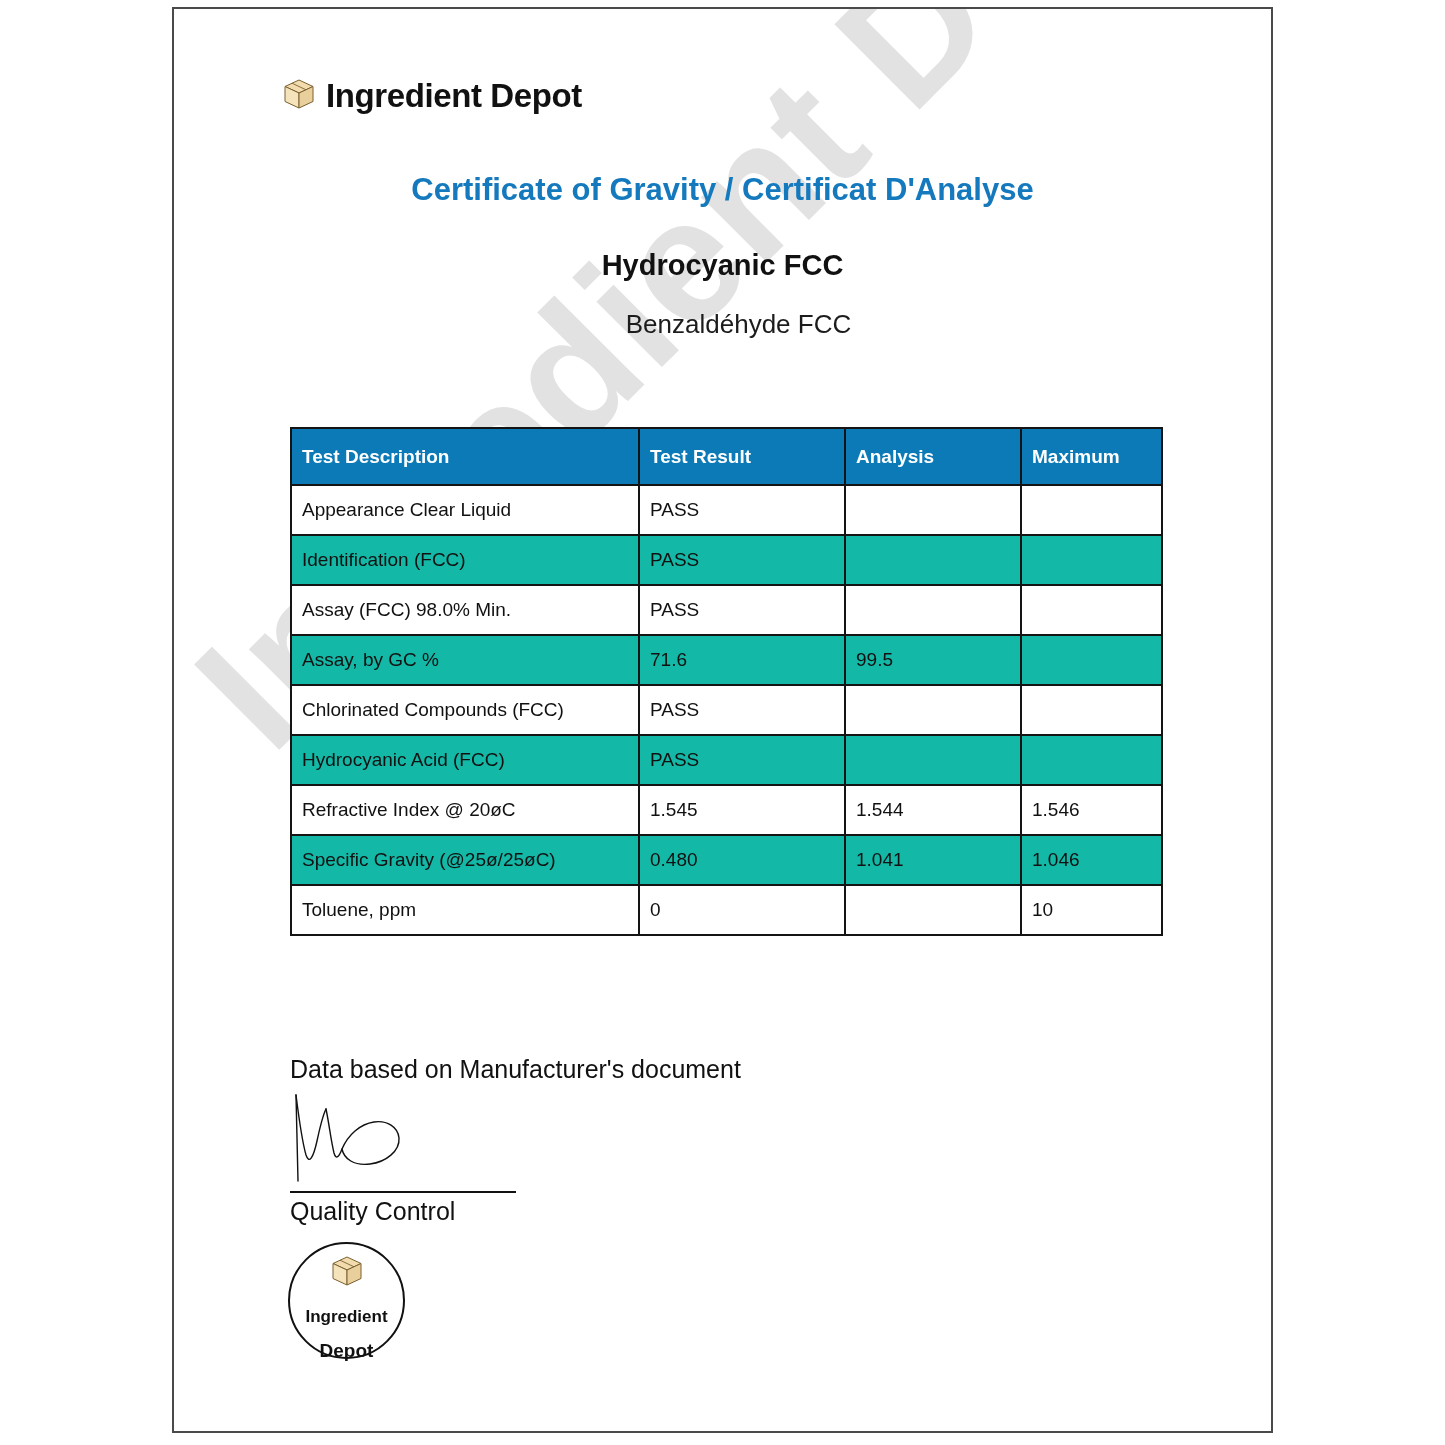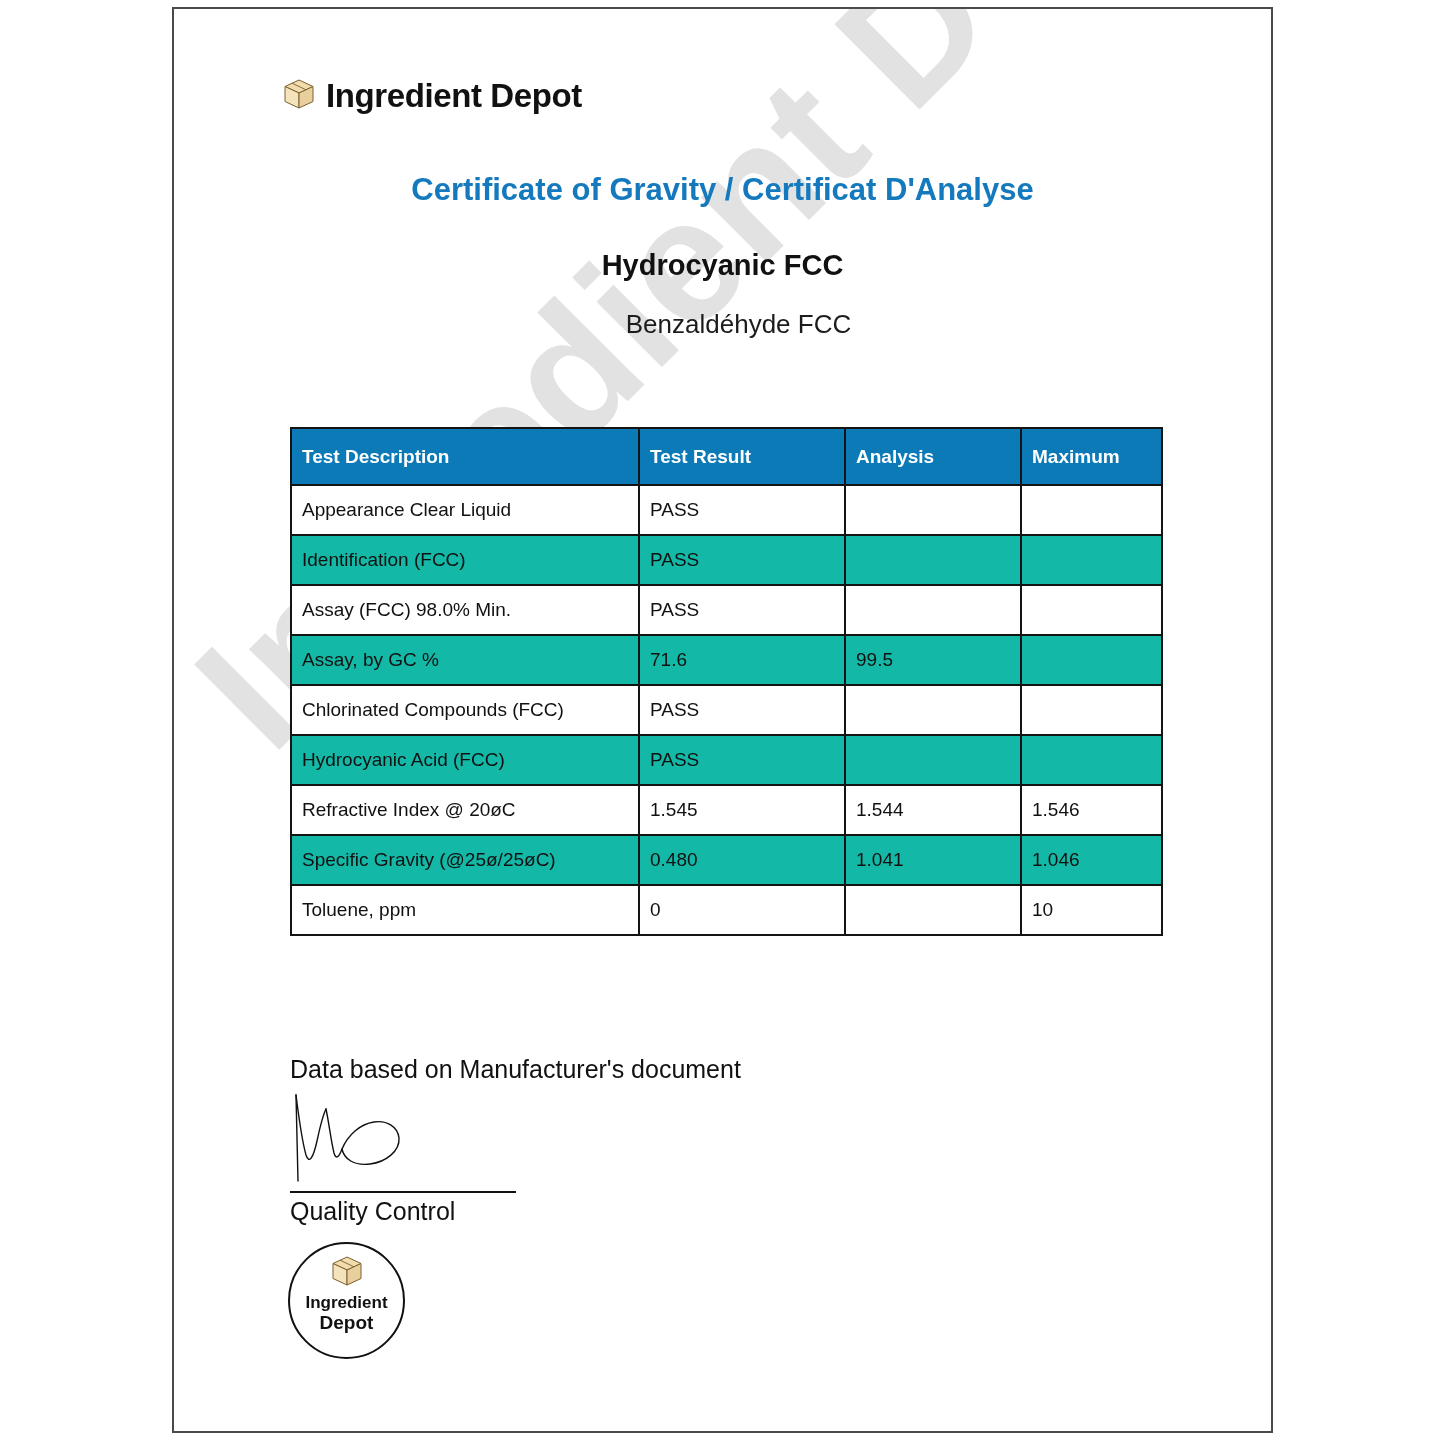--- a/index.html
+++ b/index.html
@@ -187,20 +187,21 @@
     width: 117px;
     height: 117px;
     border: 2px solid #111111;
     border-radius: 50%;
     display: flex;
     flex-direction: column;
     align-items: center;
     justify-content: flex-start;
     padding-top: 10px;
     background: transparent;
+    gap: 14px;
   }
   .stamp-box { margin-bottom: 1px; }
   .stamp-line1 {
     font-size: 17px;
     font-weight: bold;
     color: #111111;
     line-height: 1.12;
   }
   .stamp-line2 {
     font-size: 19px;

